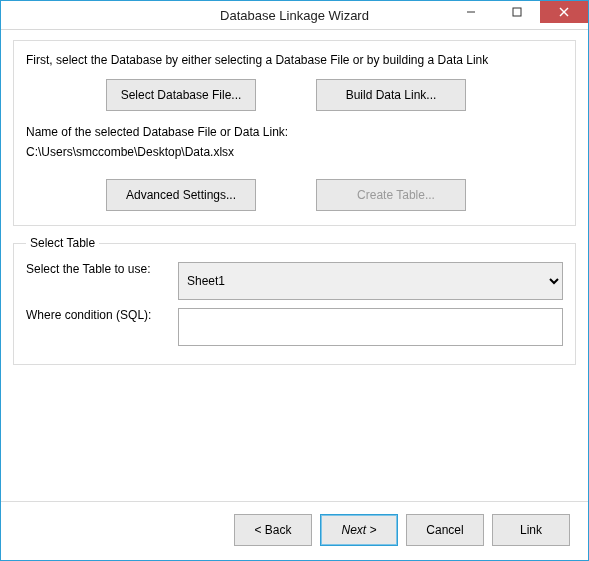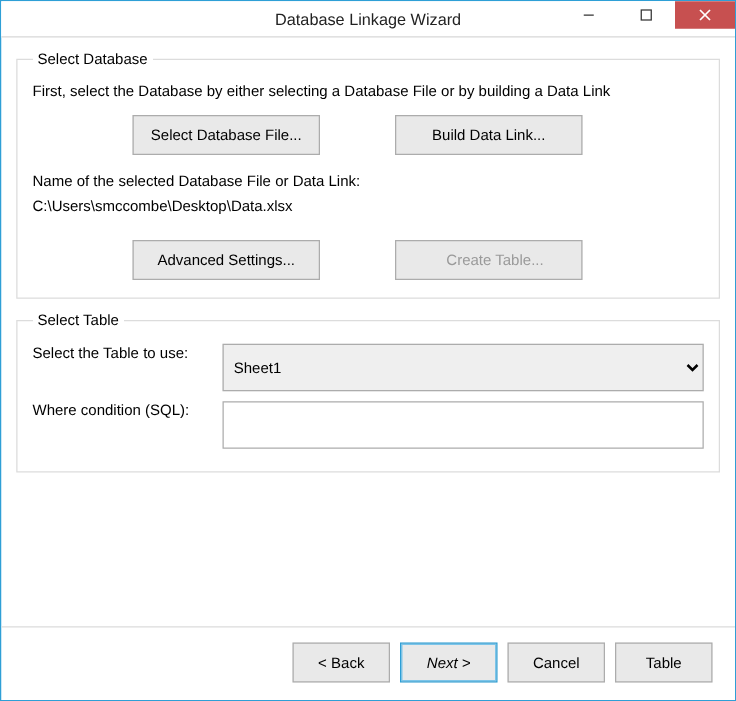--- a/index.html
+++ b/index.html
@@ -170,21 +170,20 @@
             <line x1="1" y1="1" x2="9" y2="9" stroke="#fff" stroke-width="1.4"></line>
             <line x1="9" y1="1" x2="1" y2="9" stroke="#fff" stroke-width="1.4"></line>
           </svg>
       </div>
     </div>
   </div>
 
   <div class="client">
 
     <fieldset class="group">
-      <legend>Select Database</legend>
       <div class="instruct">First, select the Database by either selecting a Database File or by building a Data Link</div>
       <div class="btn-row">
         <button class="btn">Select Database File...</button>
         <button class="btn">Build Data Link...</button>
       </div>
       <div class="name-label">Name of the selected Database File or Data Link:</div>
       <div class="path-text">C:\Users\smccombe\Desktop\Data.xlsx</div>
       <div class="btn-row-2">
         <button class="btn">Advanced Settings...</button>
         <button class="btn" disabled="">Create Table...</button>
@@ -205,16 +204,16 @@
       </div>
     </fieldset>
 
     <div class="spacer"></div>
 
     <div class="footer-sep"></div>
     <div class="footer">
       <button class="btn">&lt; Back</button>
       <button class="btn primary">Next &gt;</button>
       <button class="btn">Cancel</button>
-      <button class="btn">Table</button>
+      <button class="btn">Link</button>
     </div>
   </div>
 </div>
 
 </body></html>

